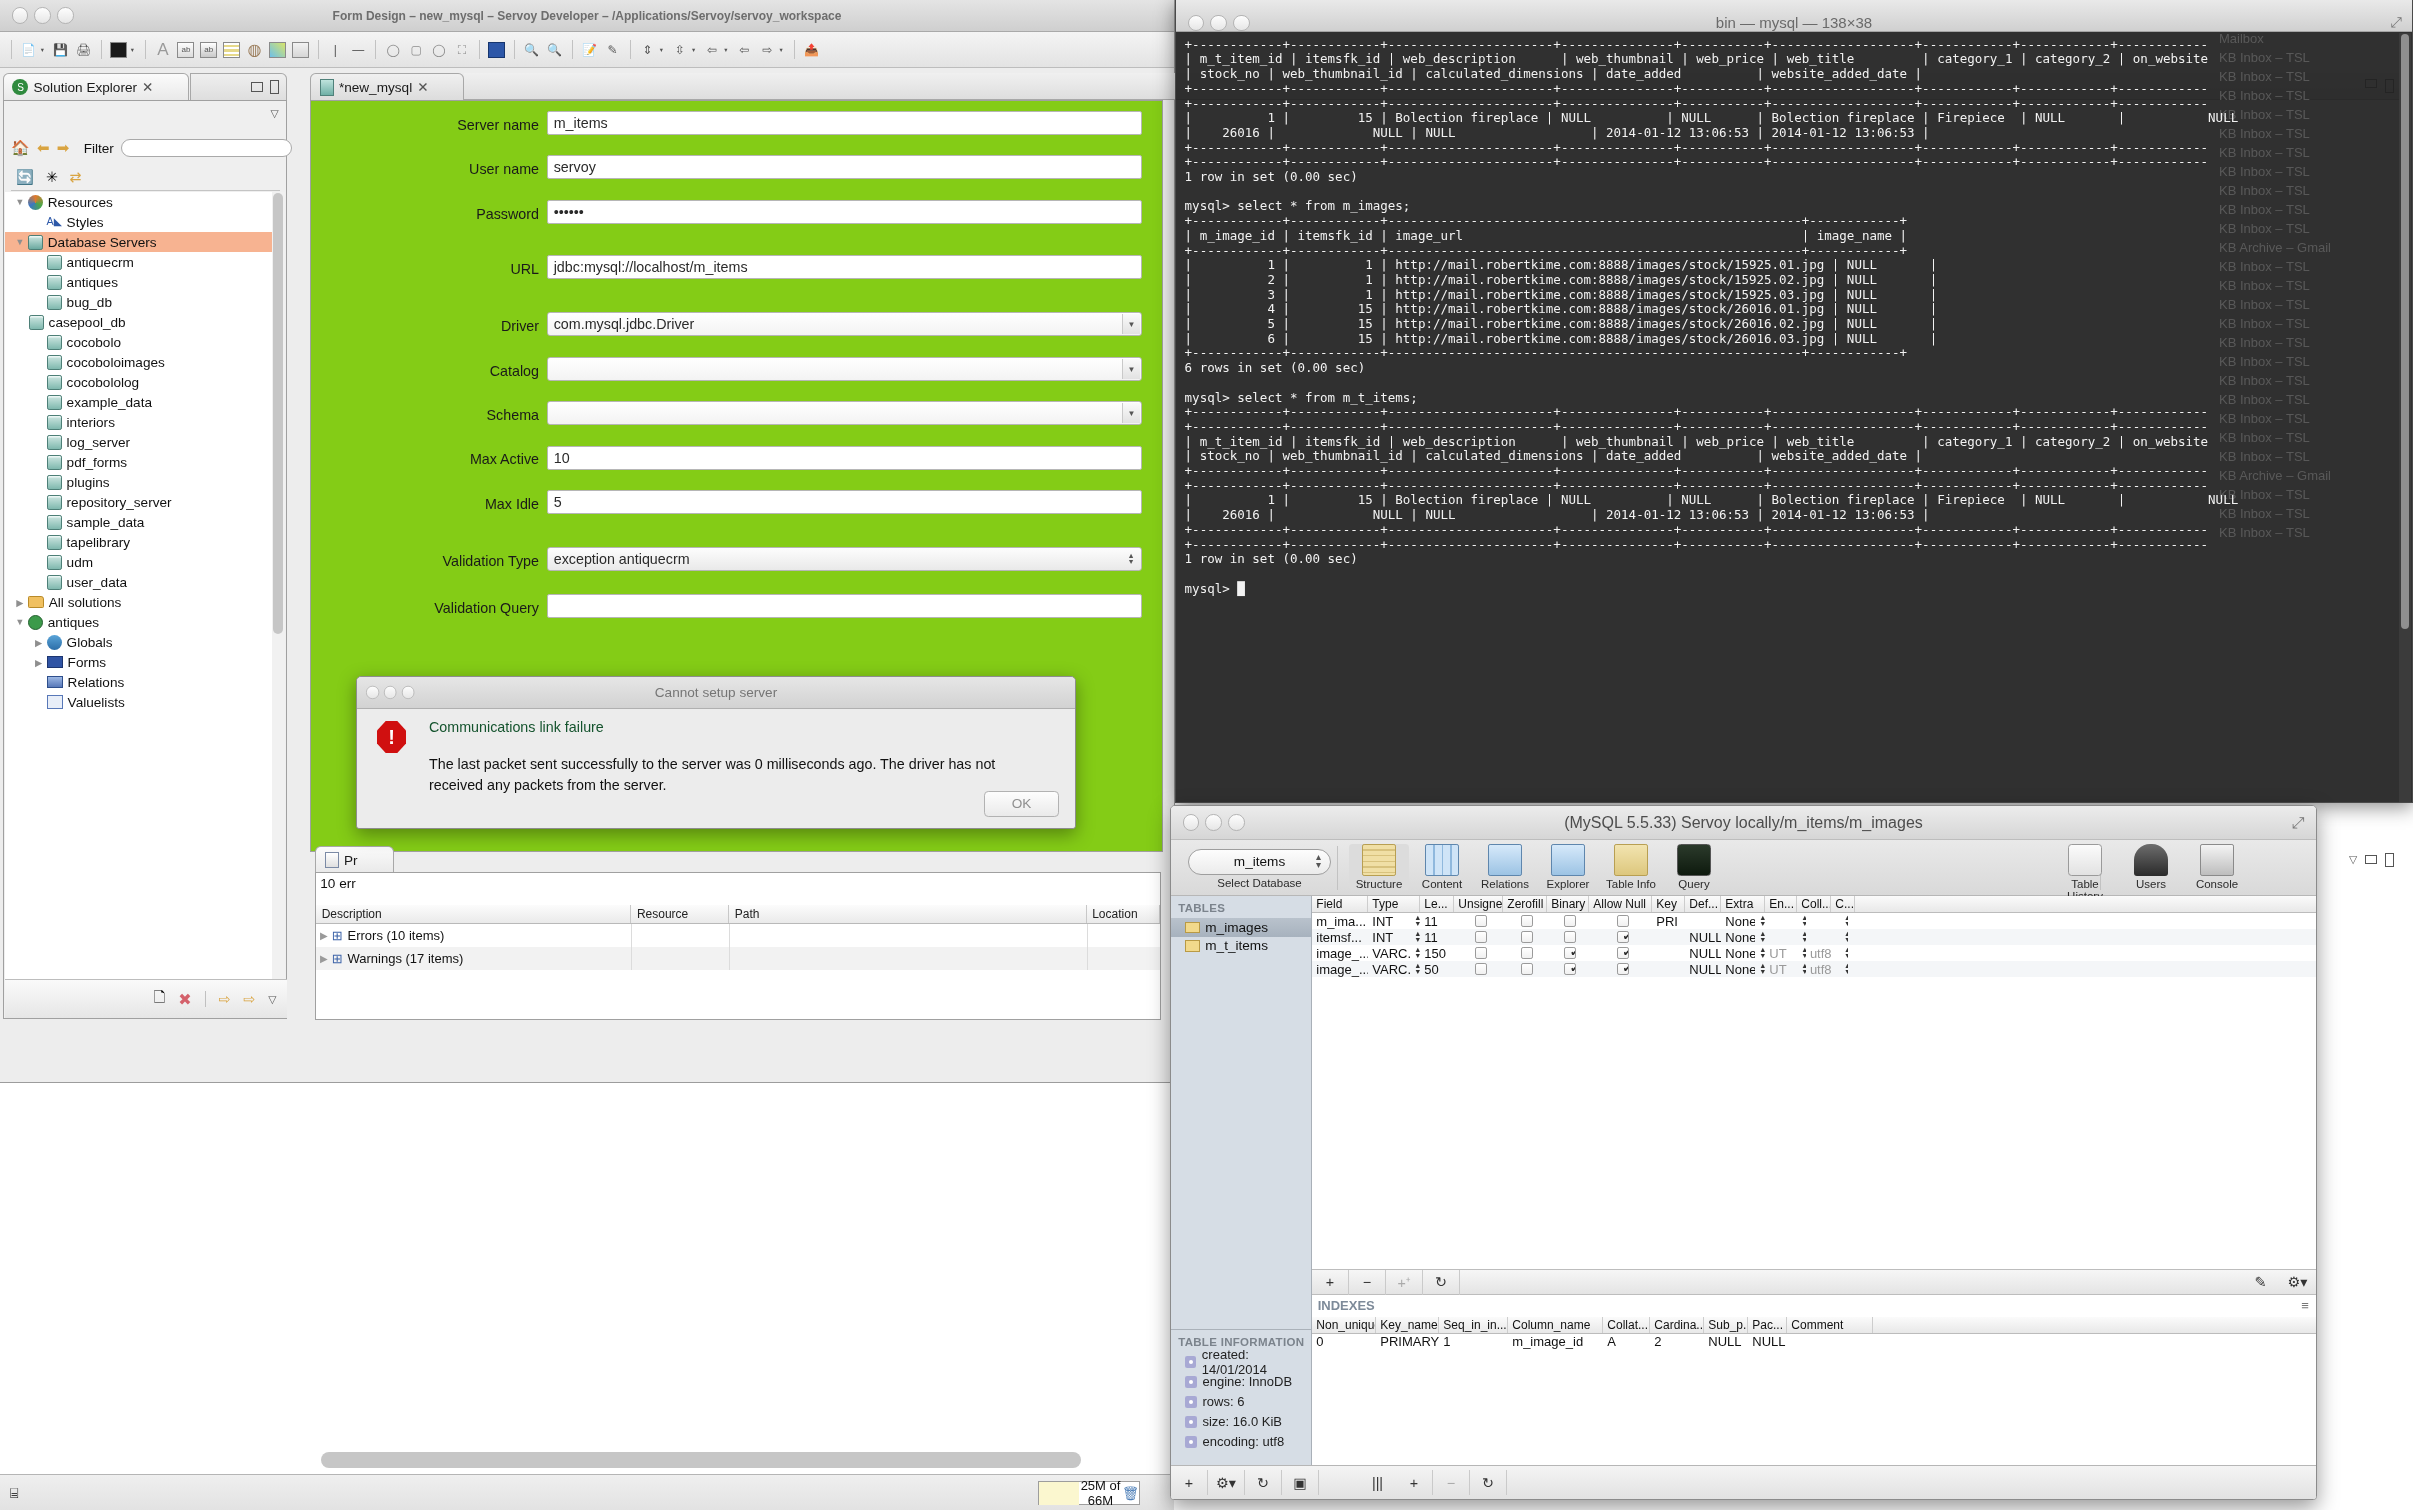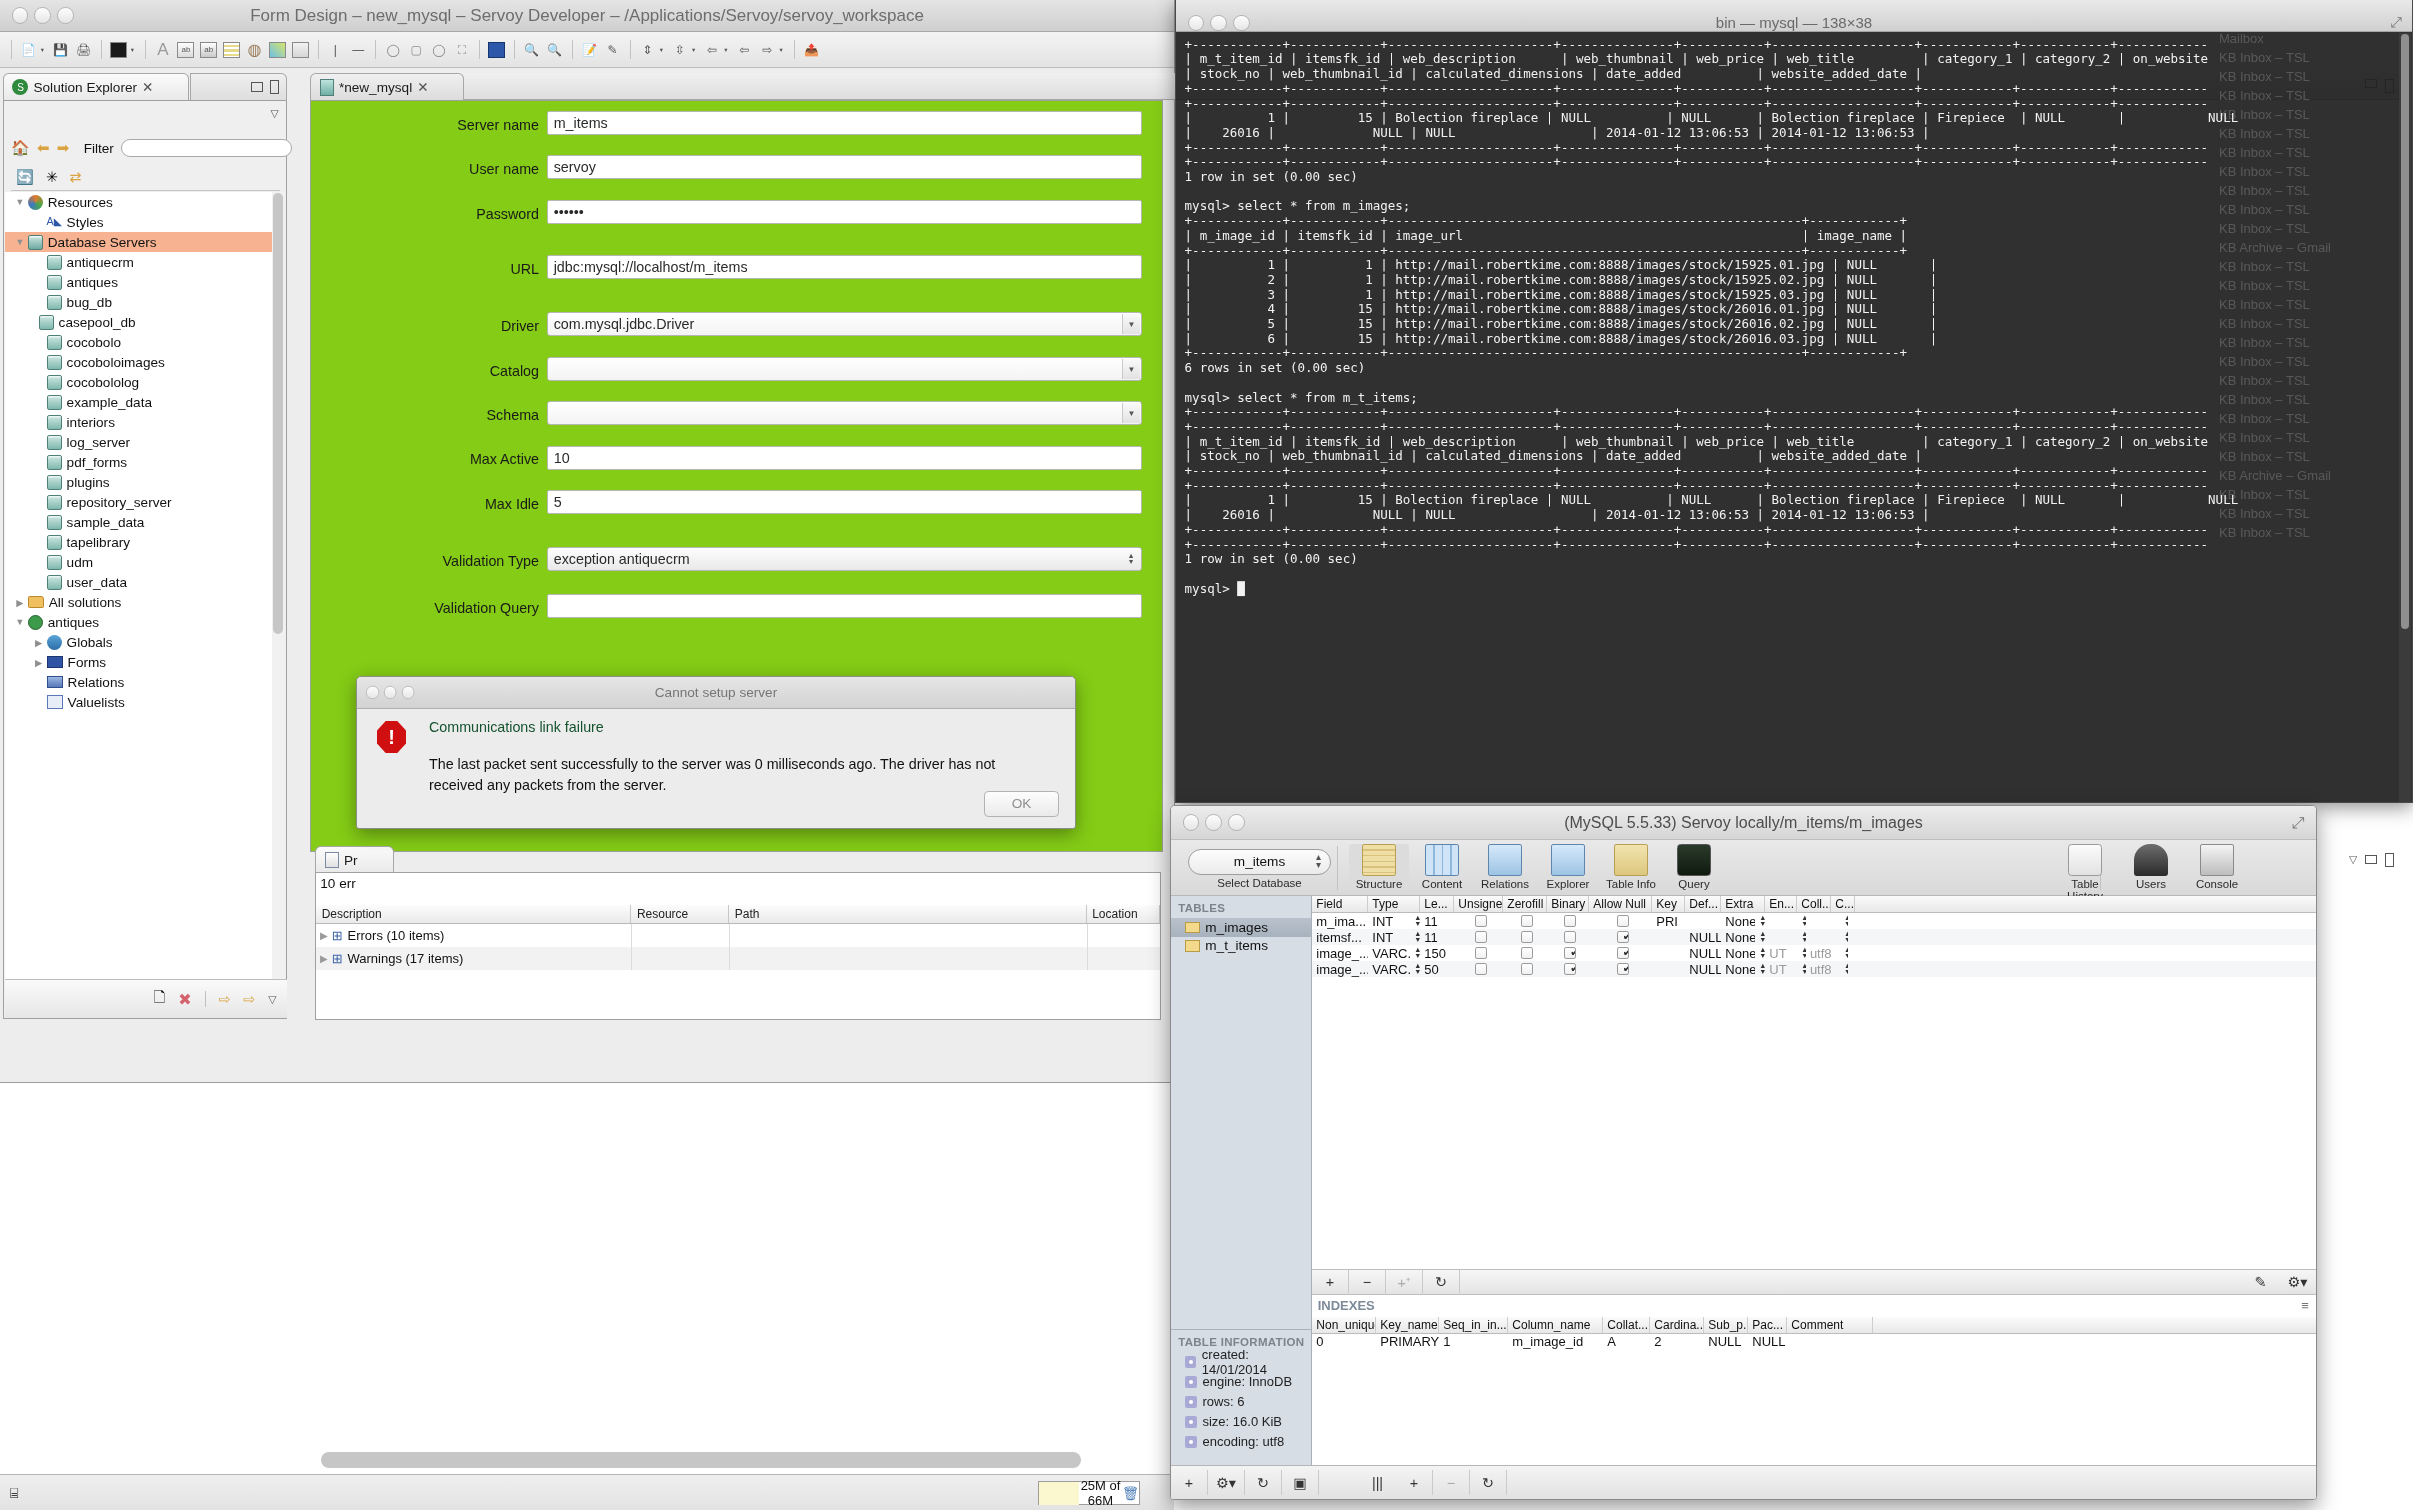--- a/index.html
+++ b/index.html
@@ -14,21 +14,21 @@
     border:0.7px solid #b4b4b4; background:linear-gradient(#fdfdfd,#e6e6e6); }
 
   
   #eclipse { left:0; top:0; width:1175px; height:1083px;
     background:#ededed; border:0.7px solid #9c9c9c; border-top:none; border-left:none; }
   #ecl-title { position:absolute; left:0; top:0; width:1174px; height:32px;
     background:linear-gradient(#e4e4e4,#cfcfcf); border-bottom:0.7px solid #a9a9a9;
     display:flex; align-items:center; }
   #ecl-title .traffic { margin-left:11.5px; }
   #ecl-title .t { position:absolute; left:0; right:0; text-align:center;
-    font-size:17px; color:#6d6d6d; }
+    font-size:12px; color:#6d6d6d;font-weight:bold; }
 
   #ecl-toolbar { position:absolute; left:0; top:32px; width:1174px; height:36px;
     background:linear-gradient(#f4f4f4,#e3e3e3); border-bottom:0.7px solid #bdbdbd;
     display:flex; align-items:center; padding-left:5.7px; gap:1.4px; }
   .tbi { width:21.5px; height:24px; display:flex; align-items:center; justify-content:center;
     font-size:12px; color:#555; }
   .tbsep { width:0.7px; height:18.6px; background:#c2c2c2; margin:0 5px; }
   .tbcaret { font-size:6.4px; color:#555; width:8px; }
   .ico-box { width:17px;height:16px;border:0.7px solid #8a8a8a; background:linear-gradient(#fdfdfd,#dcdcdc);
     display:inline-block; position:relative; }
@@ -284,21 +284,21 @@
           <div class="trow " style="padding-left:26px">
     <span class="tw"></span>
             <span class="dbico"></span>
     <span>antiques</span>
           </div>
           <div class="trow " style="padding-left:26px">
     <span class="tw"></span>
             <span class="dbico"></span>
     <span>bug_db</span>
           </div>
-          <div class="trow " style="padding-left:18px">
+          <div class="trow " style="padding-left:8px">
     <span class="tw"></span>
             <span class="dbico"></span>
     <span>casepool_db</span>
           </div>
           <div class="trow " style="padding-left:26px">
     <span class="tw"></span>
             <span class="dbico"></span>
     <span>cocobolo</span>
           </div>
           <div class="trow " style="padding-left:26px">

